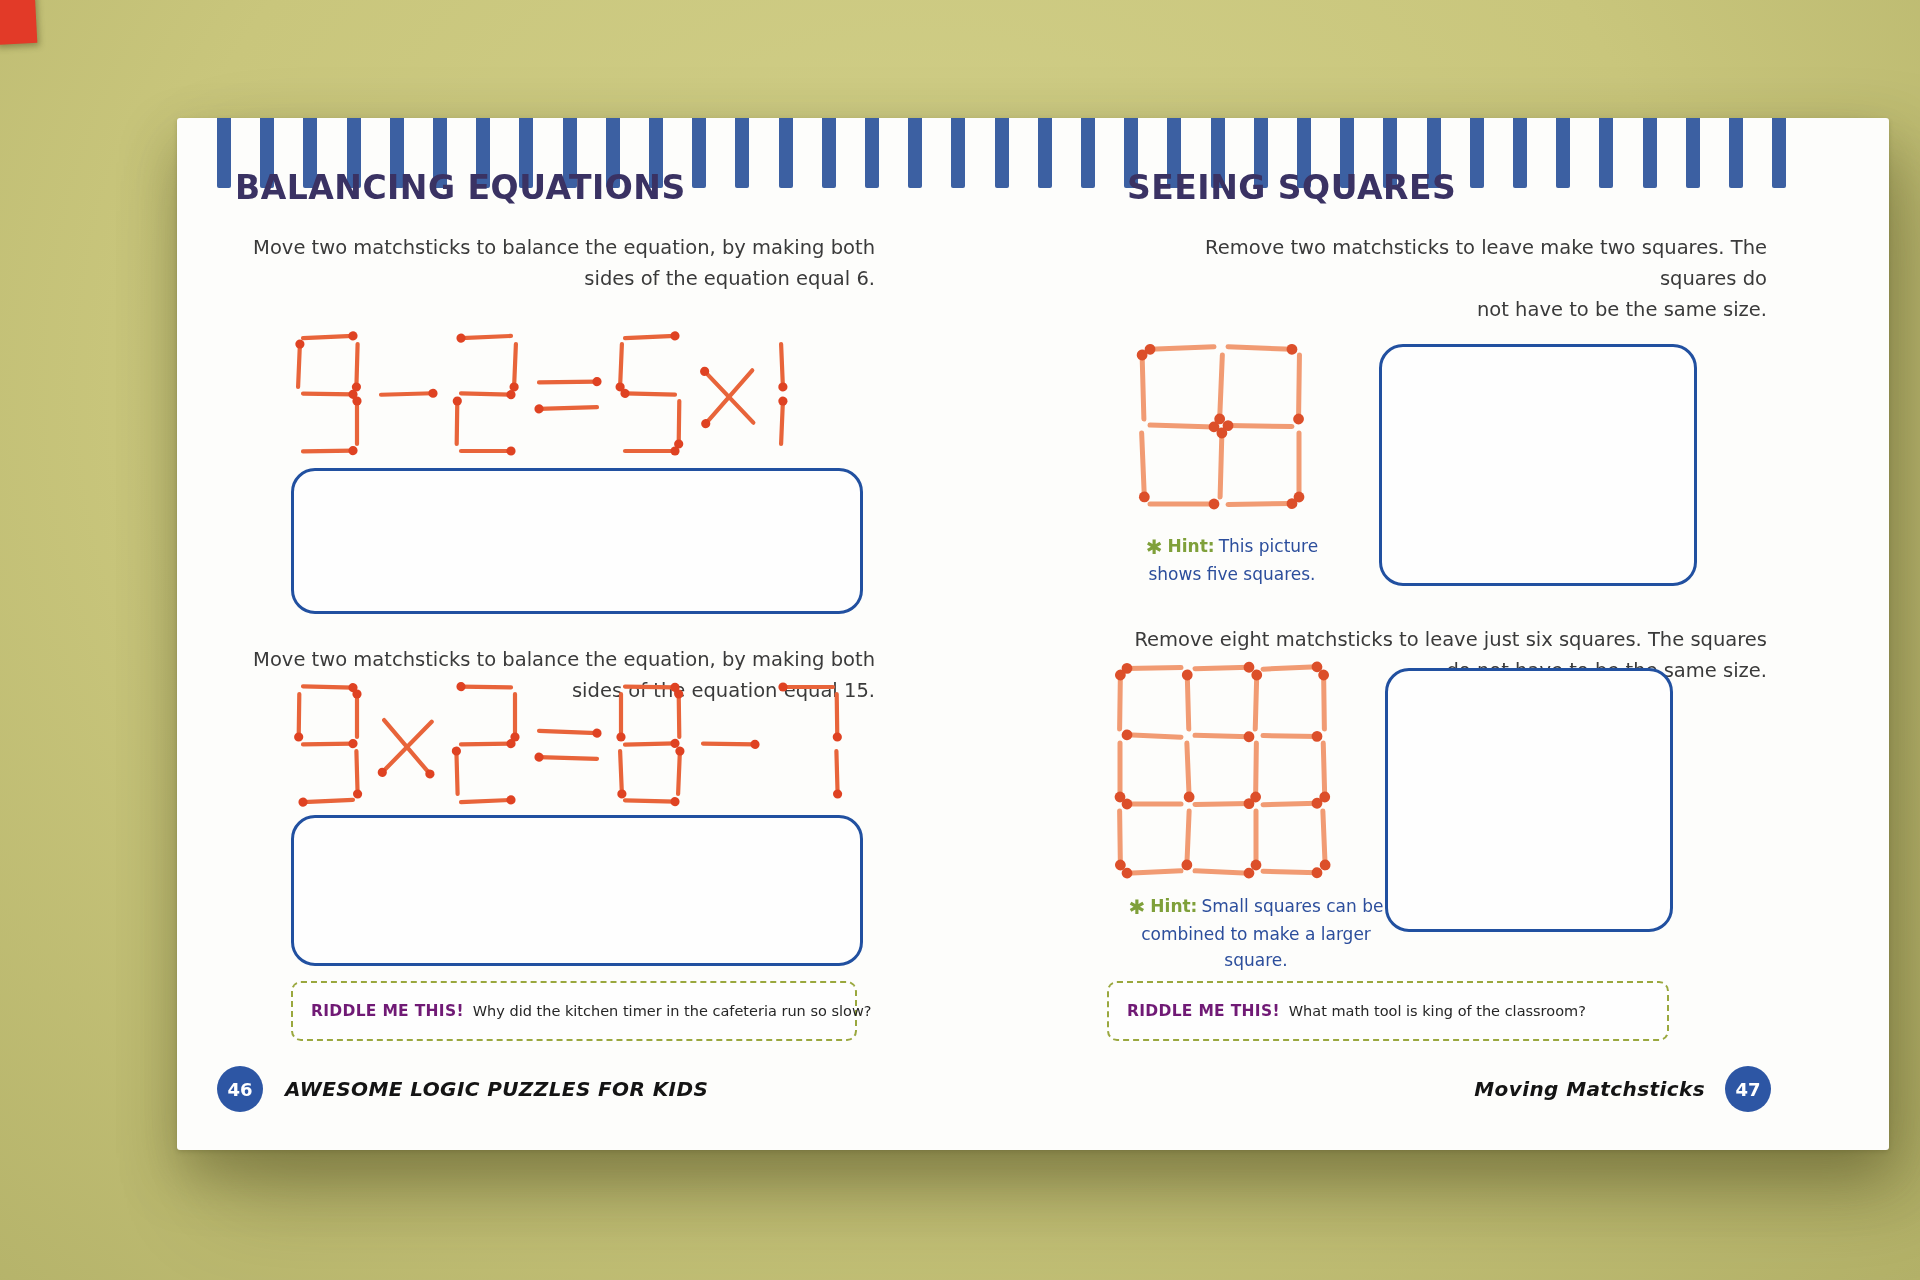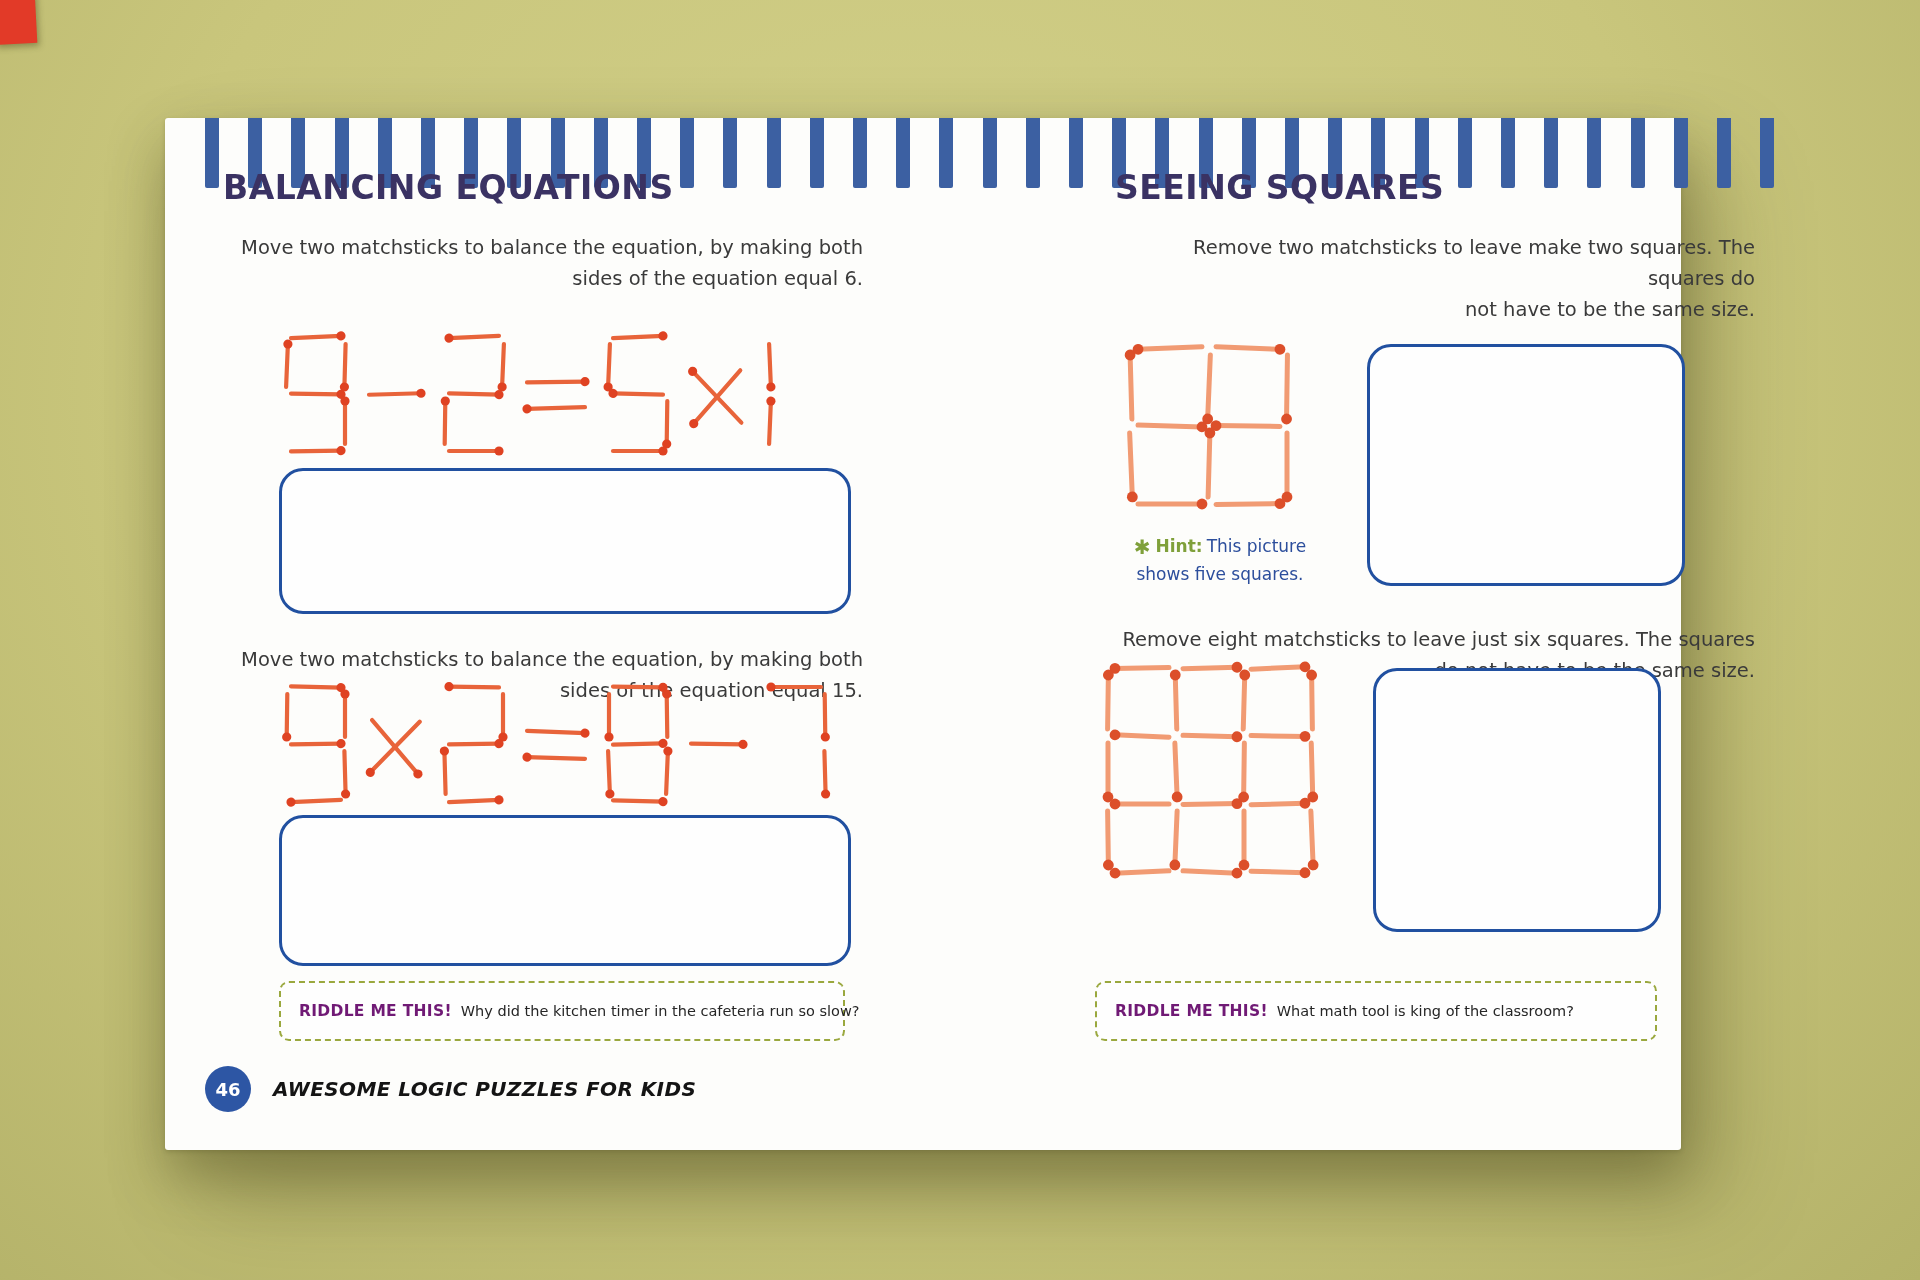--- a/index.html
+++ b/index.html
@@ -7,21 +7,21 @@
     width:1920px;height:1280px;overflow:hidden;
     font-family:"DejaVu Sans","Liberation Sans",sans-serif;
     background:radial-gradient(ellipse at 48% 30%, #d2d08a 0%, #c9c67c 55%, #b4b269 100%);
   }
   .scene{position:relative;width:1920px;height:1280px;}
   .corner-object{
     position:absolute;left:-6px;top:-8px;width:42px;height:52px;
     background:#e23a28;transform:rotate(-3deg);box-shadow:2px 3px 6px rgba(60,60,20,.4);
   }
   .page-spread{
-    position:absolute;left:165px;top:118px;width:1516px;height:1032px;
+    position:absolute;left:177px;top:118px;width:1712px;height:1032px;
     background:#fdfdfb;border-radius:3px;
     box-shadow:0 26px 55px rgba(84,82,36,.45), 38px 48px 95px rgba(84,82,36,.33), 0 2px 4px rgba(84,82,36,.25);
   }
   .binding{position:absolute;left:0;top:0;width:100%;height:80px;}
   .bar{position:absolute;top:0;width:14px;height:70px;background:#3c60a2;border-radius:0 0 2px 2px;}
 
   .title{position:absolute;margin:0;font-size:33px;font-weight:bold;letter-spacing:.5px;color:#3a3263;}
   .para{position:absolute;width:640px;font-size:19.5px;line-height:1.6;color:#3a3a3a;white-space:pre-line;text-align:right;}
   .fig{position:absolute;}
   .answer-box{position:absolute;border:3px solid #2150a0;border-radius:24px;background:#fefefe;}
@@ -489,21 +489,29 @@
           </g>
           <g transform="rotate(-1.6 204 102)">
             <line x1="204" y1="75" x2="204" y2="129" stroke="#f19b73" stroke-width="5" stroke-linecap="round"></line>
             <circle cx="204" cy="129" r="5.4" fill="#dc4f2a"></circle>
           </g>
           <g transform="rotate(-2.4 204 170)">
             <line x1="204" y1="143" x2="204" y2="197" stroke="#f19b73" stroke-width="5" stroke-linecap="round"></line>
             <circle cx="204" cy="197" r="5.4" fill="#dc4f2a"></circle>
           </g>
         </svg></div>
+    <div class="hint rp-hint2">
+      <span class="hint-star">✱</span><span class="hint-label">Hint:</span><span class="hint-text">Small squares can be
+combined to make a larger square.</span>
+    </div>
     <div class="answer-box rp-box2"></div>
 
     <div class="riddle-box rp-riddle">
       <span class="riddle-label">RIDDLE ME THIS!</span>
       <span class="riddle-q">What math tool is king of the classroom?</span>
     </div>
 
+    <div class="footer right rp-footer">
+      <div class="footer-text">Moving Matchsticks</div>
+      <div class="page-circle">47</div>
+    </div>
   </div>
 </div>
 
 </body></html>

